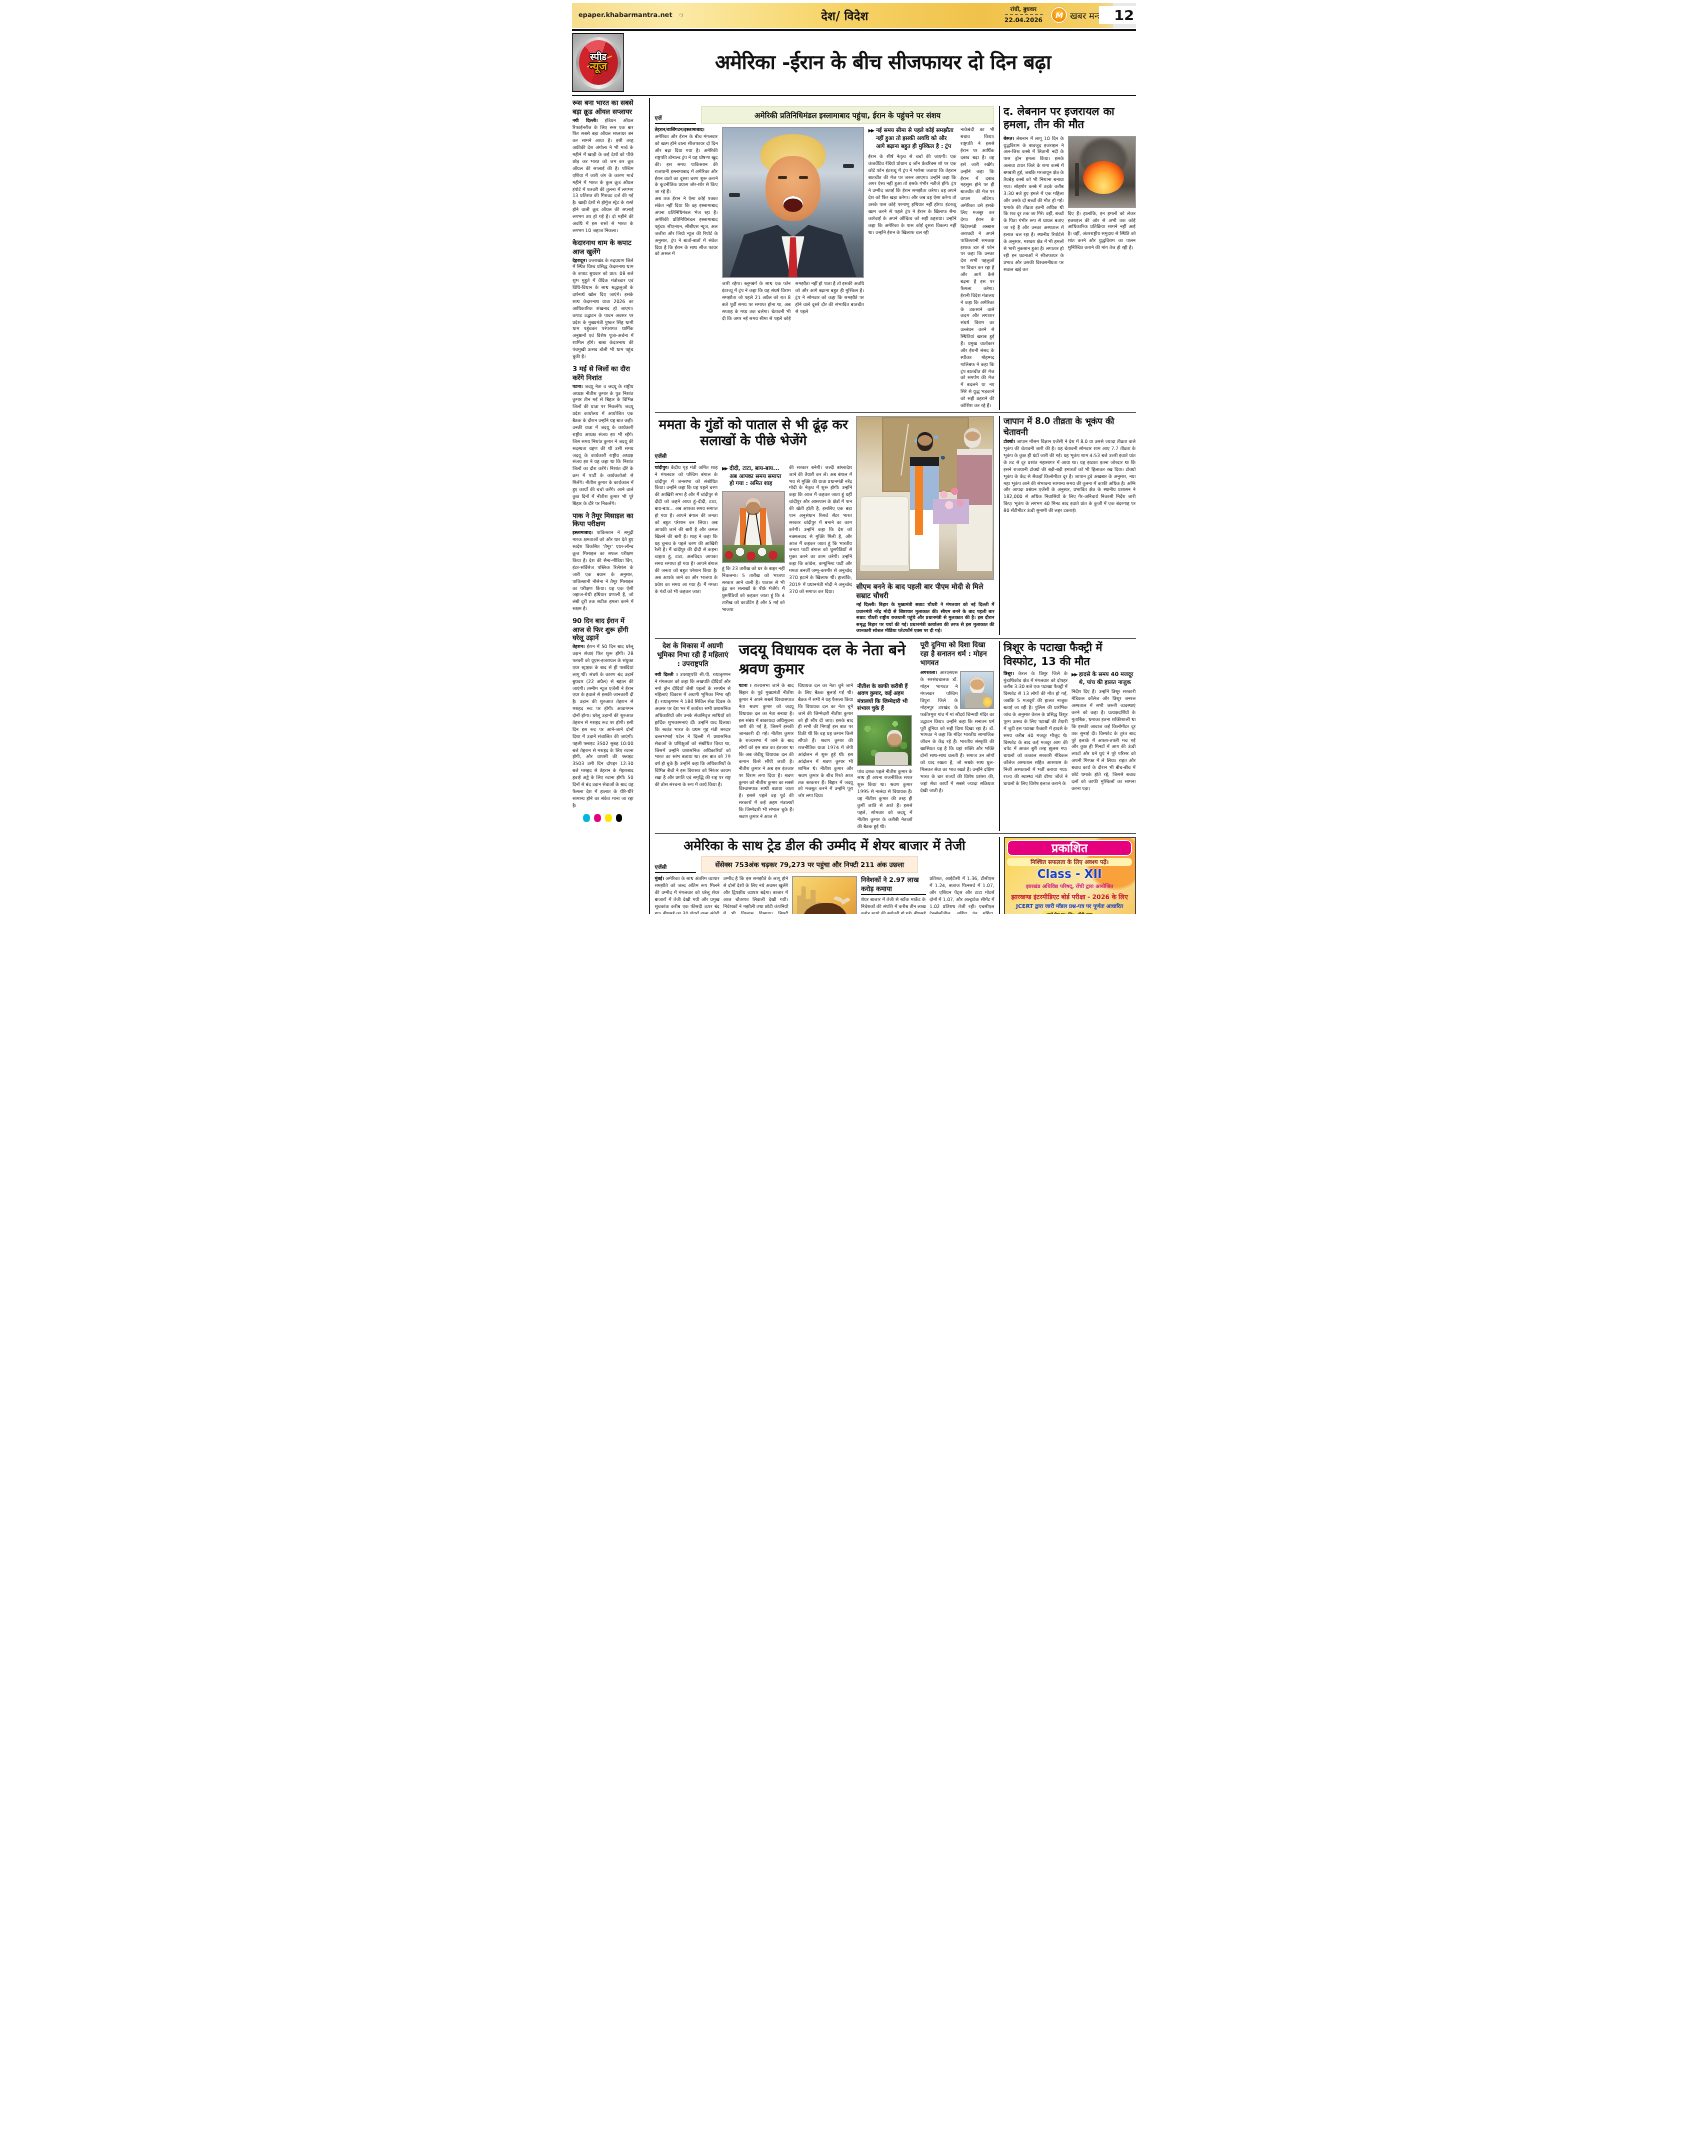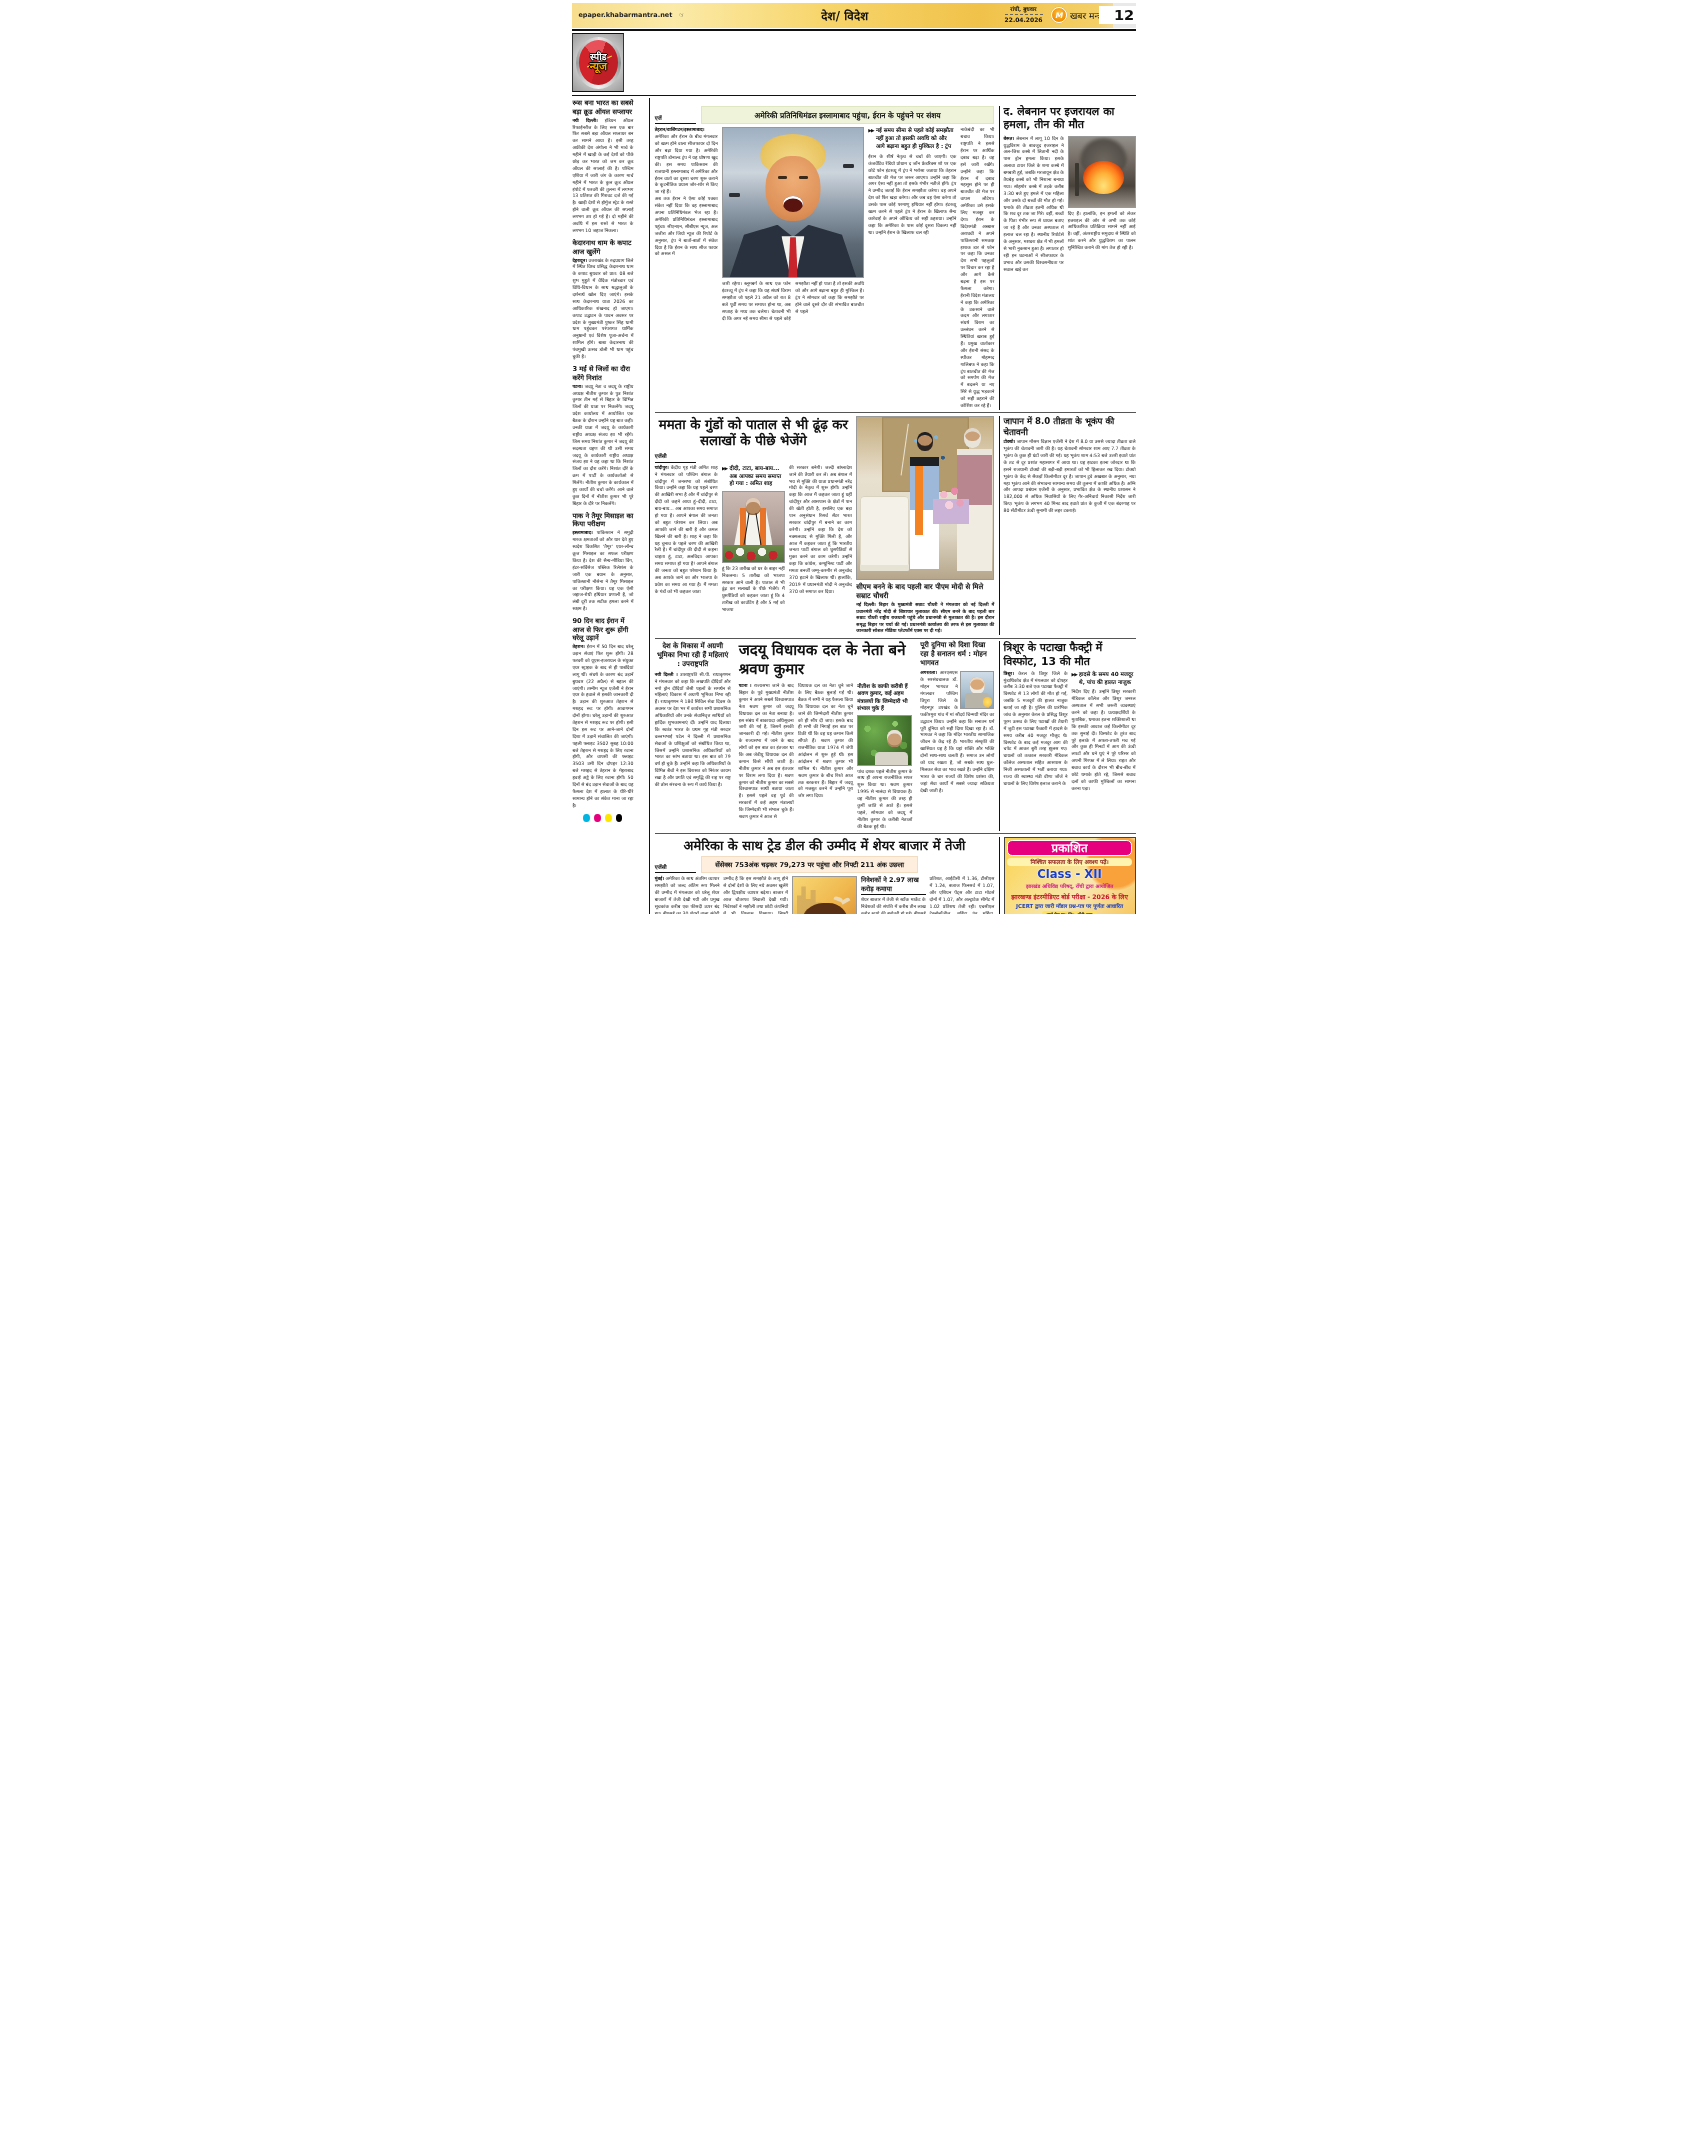--- a/index.html
+++ b/index.html
@@ -251,20 +251,23 @@
   <div class="topband">
     <div class="speedbadge">
       <div class="sb-dial">
         <div class="sb-face">
           <div class="sb-needle"></div>
           <span class="sb-t1">स्पीड</span>
           <span class="sb-t2">न्यूज</span>
         </div>
       </div>
     </div>
+    <div class="mainhead">
+      <h1>अमेरिका -ईरान के बीच सीजफायर दो दिन बढ़ा</h1>
+    </div>
   </div>
 
   <div class="grid">
 
     <div class="speedcol">
       <div class="sp-art">
         <div class="sp-h">रूस बना भारत का सबसे बड़ा क्रूड ऑयल सप्लायर</div>
         <div class="bt"><span class="dl">नयी दिल्ली।</span> <span>इंडियन ऑयल रिफाईनरीज के लिए रूस एक बार फिर सबसे बड़ा ऑयल सप्लायर बन कर सामने आया है। इसी तरह अफ्रीकी देश अंगोला ने भी मार्च के महीने में खाड़ी के कई देशों को पीछे छोड़ कर भारत को जम कर क्रूड ऑयल की सप्लाई की है। पश्चिम एशिया में जारी जंग के कारण मार्च महीने में भारत के कुल क्रूड ऑयल इंपोर्ट में फरवरी की तुलना में लगभग 13 प्रतिशत की गिरावट दर्ज की गई है। खाड़ी देशों से होर्मुज स्ट्रेट के रास्ते होने वाली क्रूड ऑयल की सप्लाई लगभग ठप हो गई है। दो महीने की अवधि में इस रास्ते से भारत के लगभग 10 जहाज निकला।</span></div>
       </div>
       <div class="sp-art">

